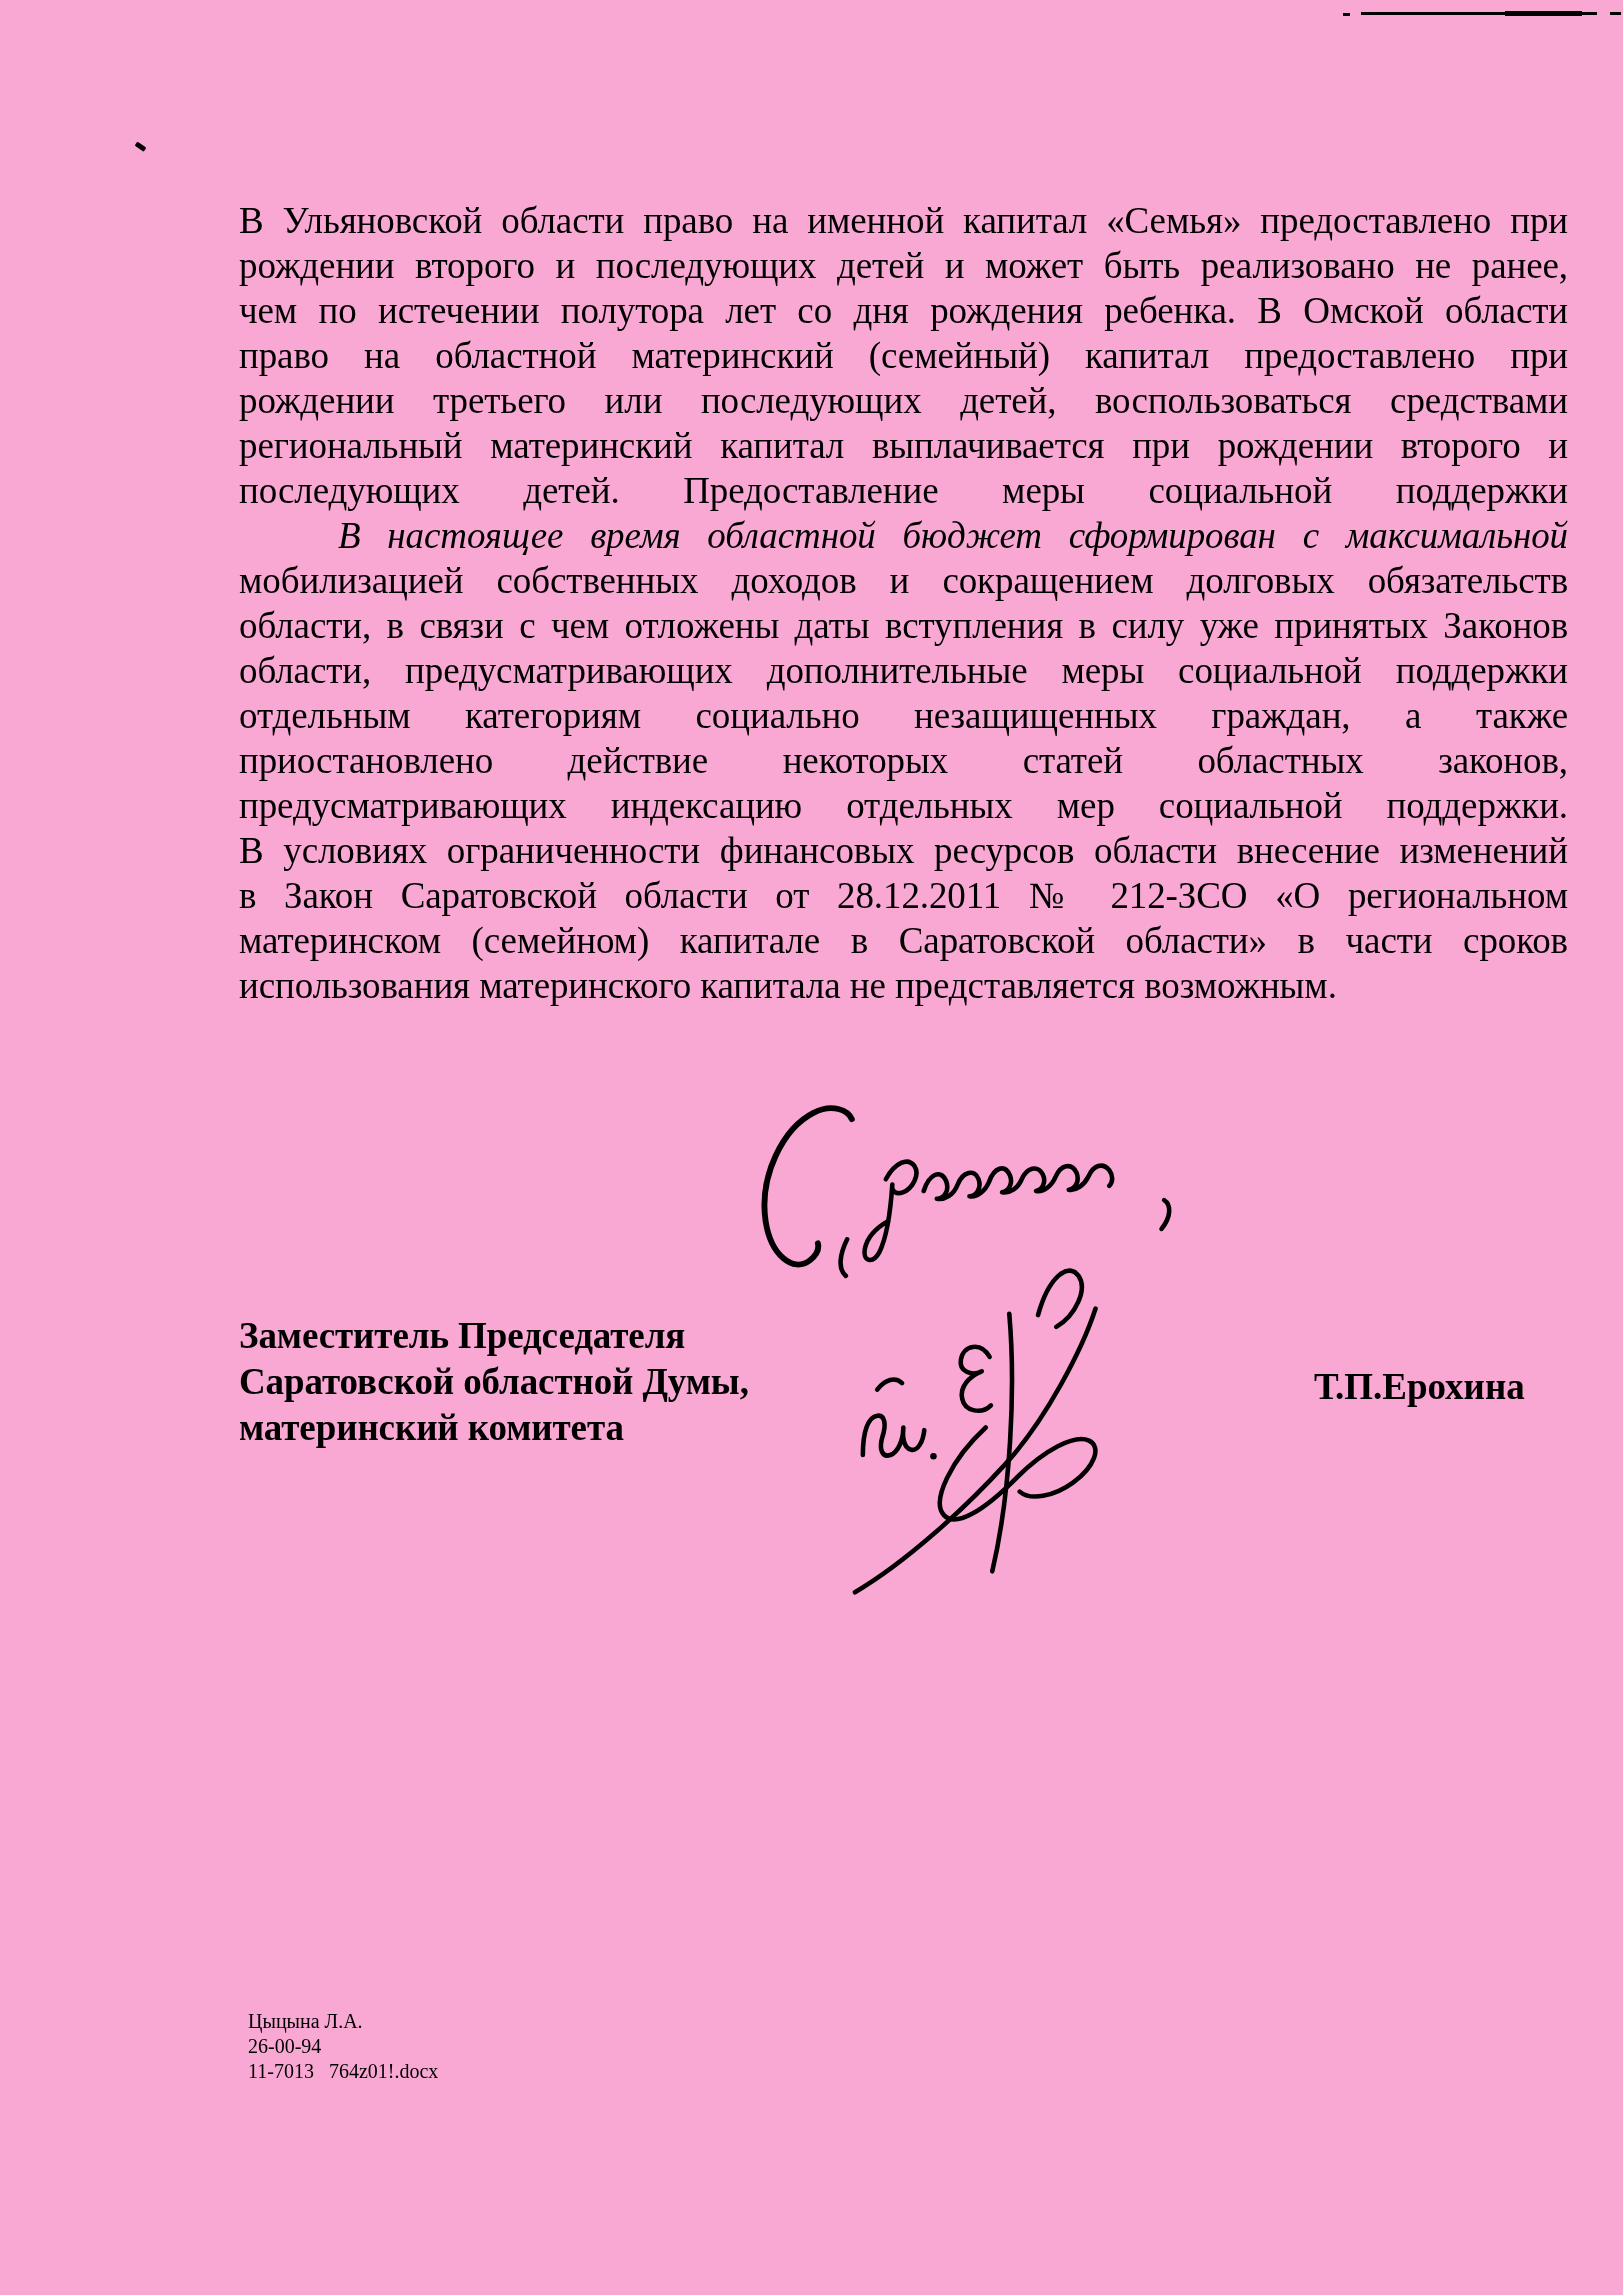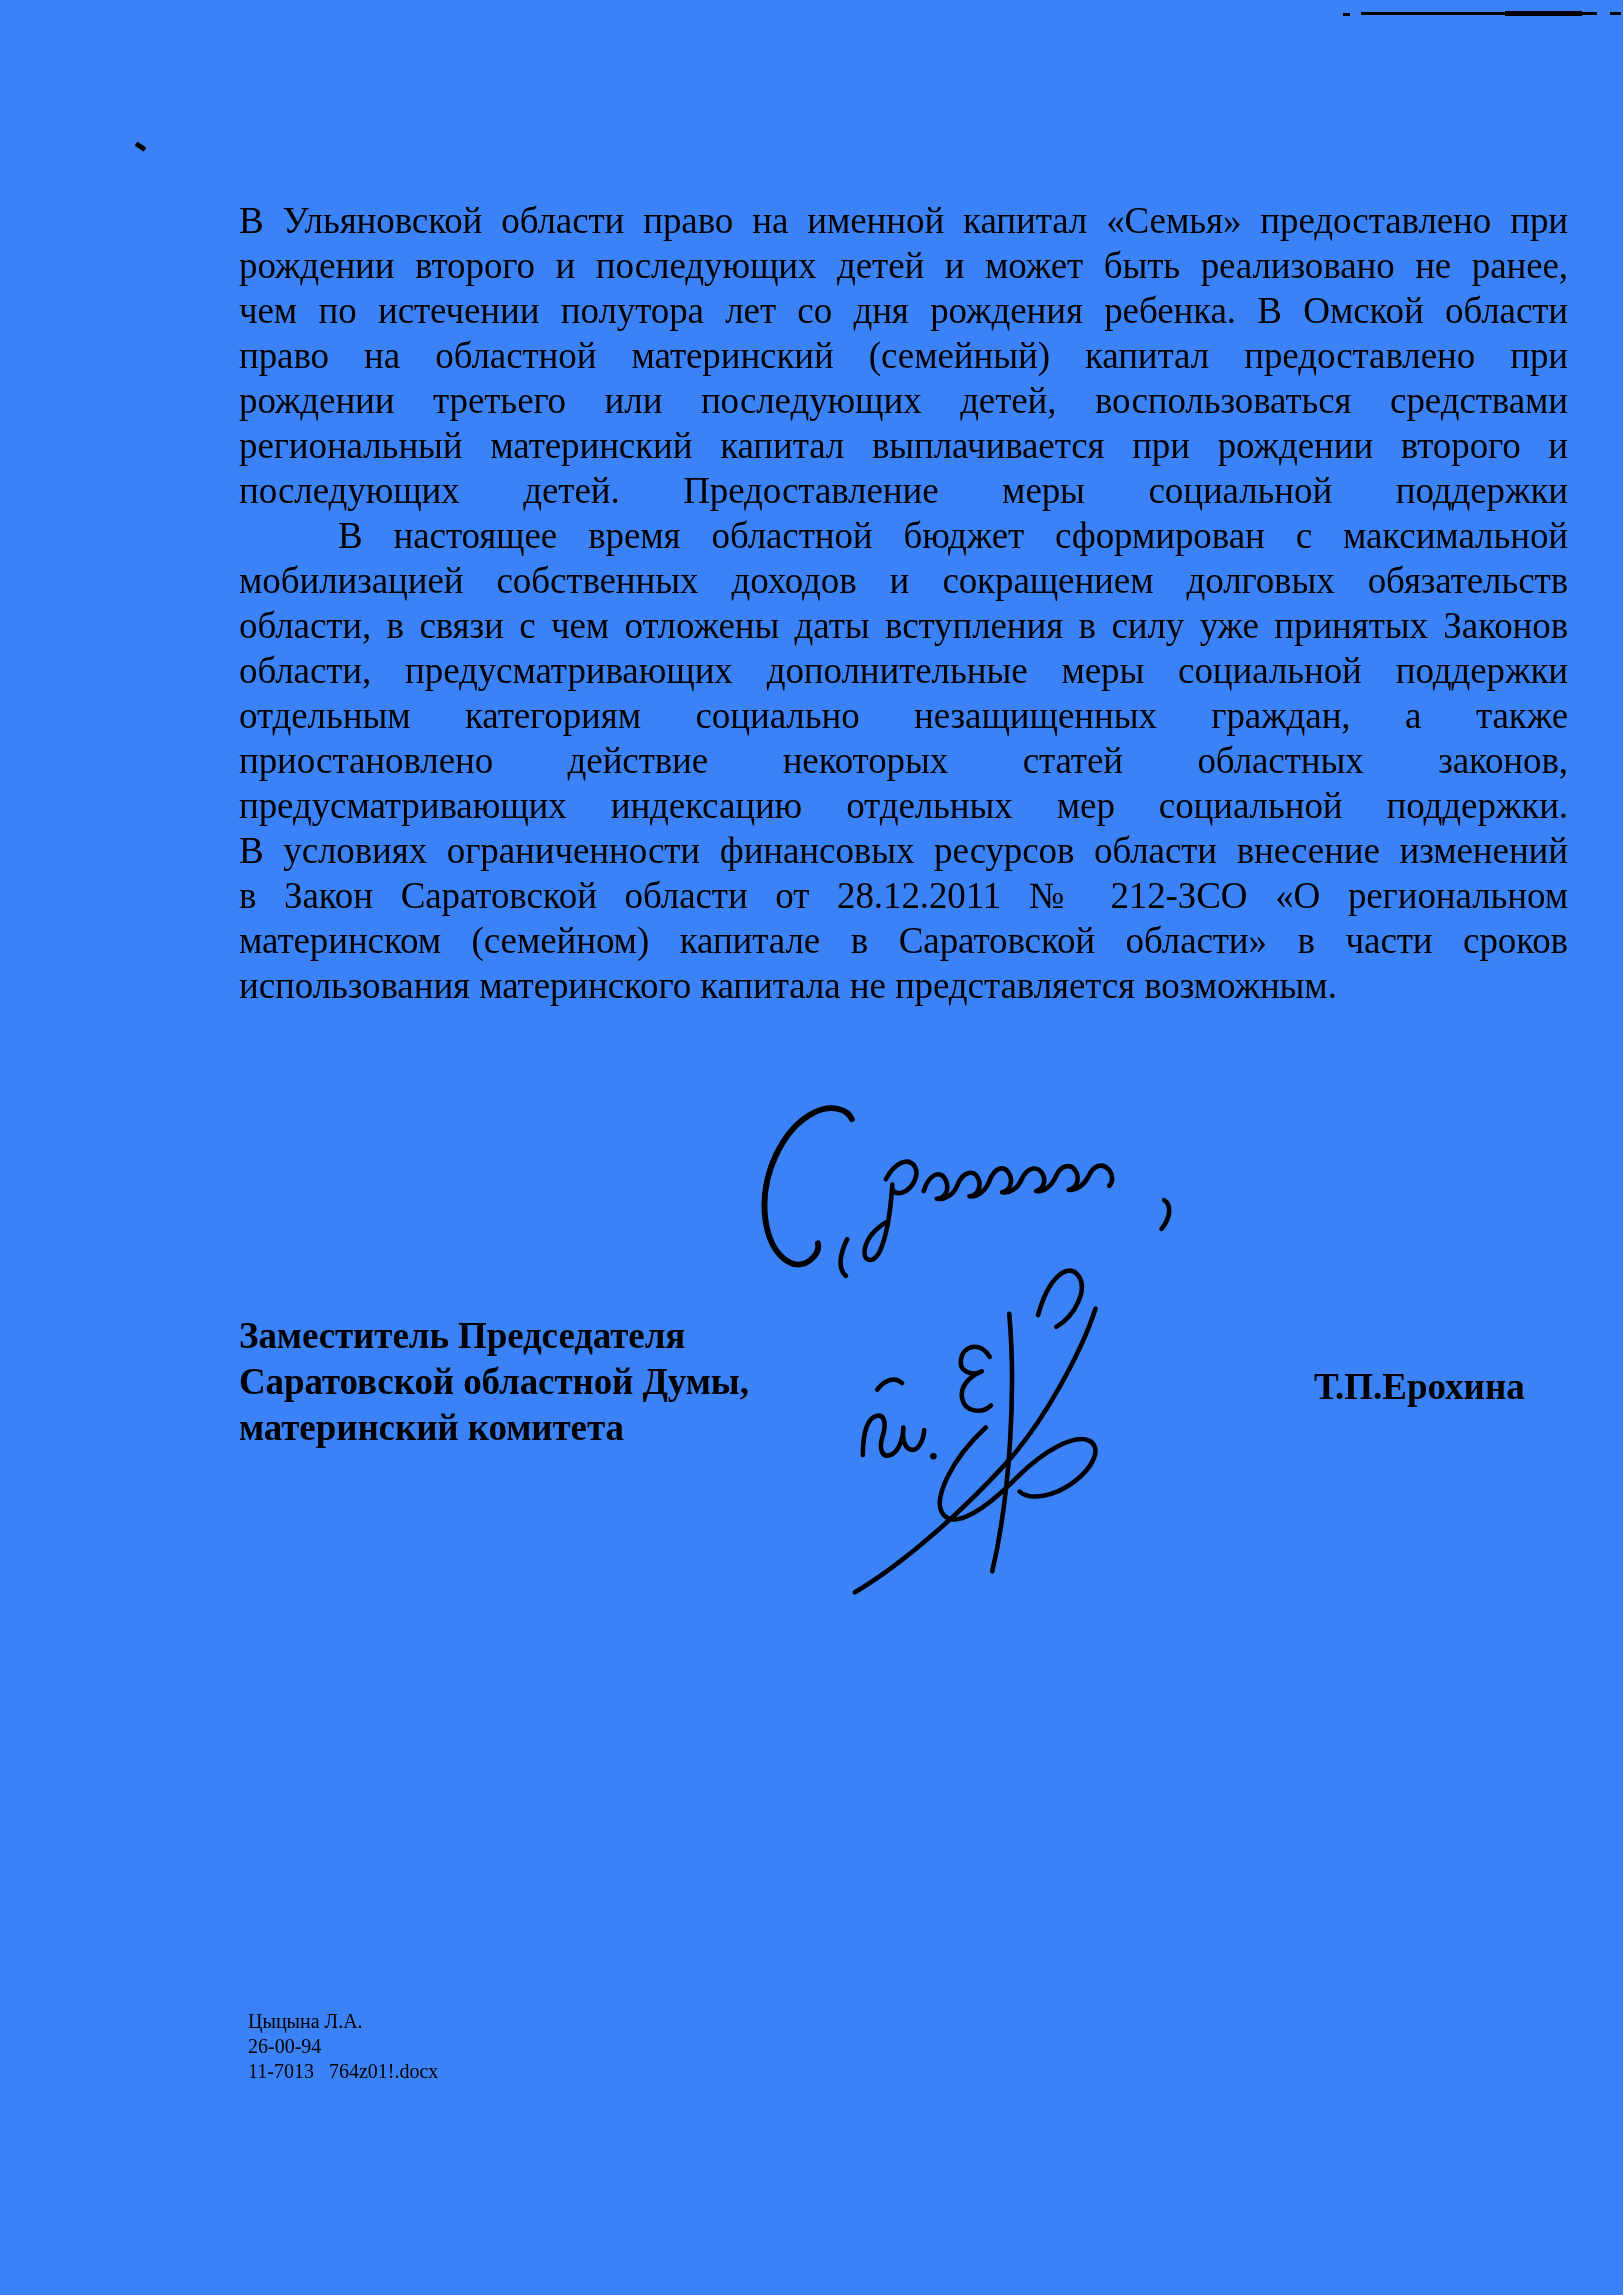--- a/index.html
+++ b/index.html
@@ -1,39 +1,39 @@
 <!DOCTYPE html>
 <html lang="ru" style="font-size:10.5px"><head>
 <meta charset="utf-8">
 <style>
   html,body{margin:0;padding:0;background:#e8e8e8;}
   .page{
     position:relative;
     width:1623px;height:2295px;
-    background:#3b82f6;
+    background:#f9a8d4;
     color:#000;
     font-family:"Liberation Serif","DejaVu Serif",serif;
     overflow:hidden;
   }
   
   .scanline{position:absolute;background:#000;}
   .speck{position:absolute;left:135px;top:144px;width:10.5px;height:5.2px;background:#000;transform:rotate(35deg);border-radius:1.3px;}
   
   .body{
     position:absolute;left:239px;top:198px;width:1329px;
     font-size:37px;line-height:45px;letter-spacing:-0.1px;
   }
   .ln{
     text-align:justify;
     text-align-last:justify;
     text-justify:inter-word;
     height:45px;overflow:hidden;
   }
   .ln.last{text-align-last:left;}
-  .ln.indent{text-indent:99px;}
+  .ln.indent{text-indent:99px;font-style:italic;}
   
   .closing-svg{position:absolute;left:727px;top:1093px;}
   .sign-svg{position:absolute;left:821px;top:1231px;}
   .hand{fill:none;stroke:#000;stroke-linecap:round;stroke-linejoin:round;}
   
   .signer{
     position:absolute;left:239px;top:1313px;
     font-weight:bold;font-size:37px;line-height:46px;letter-spacing:-0.1px;
   }
   .name{

